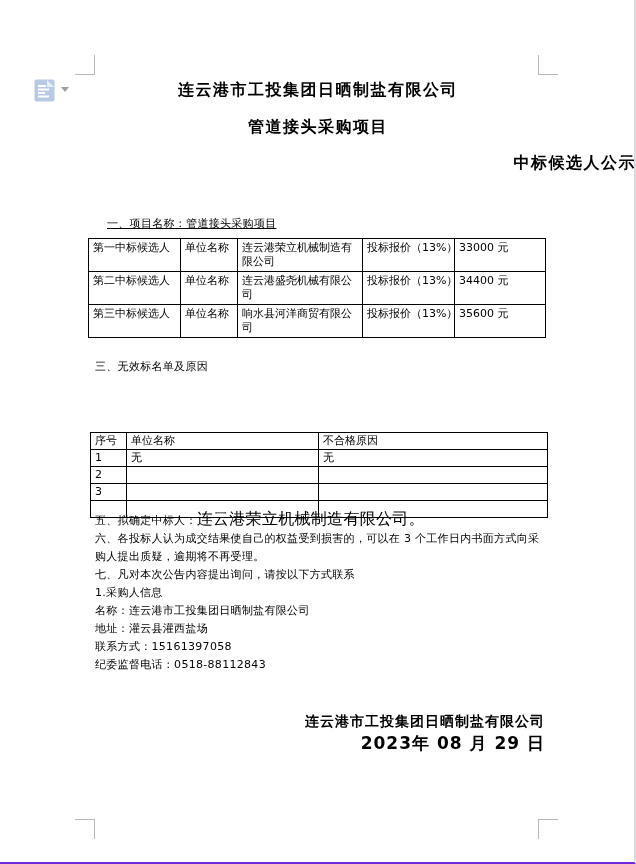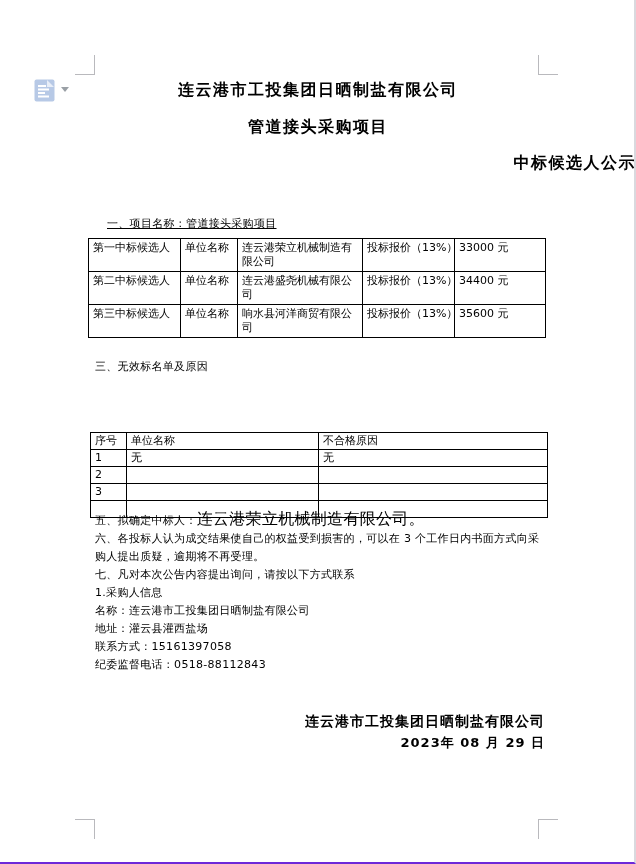--- a/index.html
+++ b/index.html
@@ -51,21 +51,21 @@
   .tbl-invalid { position:absolute; left:90px; top:392px; width:457px;margin-top:40px; }
   .tbl-invalid td, .tbl-invalid th { height:17px; line-height:12px; }
 
   .sec-567 { position:absolute; left:95px; top:510px; width:454px; }
   .sec-567 p { margin:0; }
   .serif-co { font-family:"DejaVu Serif", serif; font-size:16px; }
 
   .footer { position:absolute; left:95px; top:710px; width:450px; text-align:right;
             font-weight:bold; }
   .footer .co   { font-size:14px; letter-spacing:1px; line-height:22px; }
-  .footer .date { font-size:13px; letter-spacing:1px; line-height:22px; }
+  .footer .date { font-size:17px; letter-spacing:1px; line-height:22px; }
 </style>
 </head>
 <body>
 
 <div class="page">
 
   <div class="crop crop-tl"></div>
   <div class="crop crop-tr"></div>
   <div class="crop crop-bl"></div>
   <div class="crop crop-br"></div>

